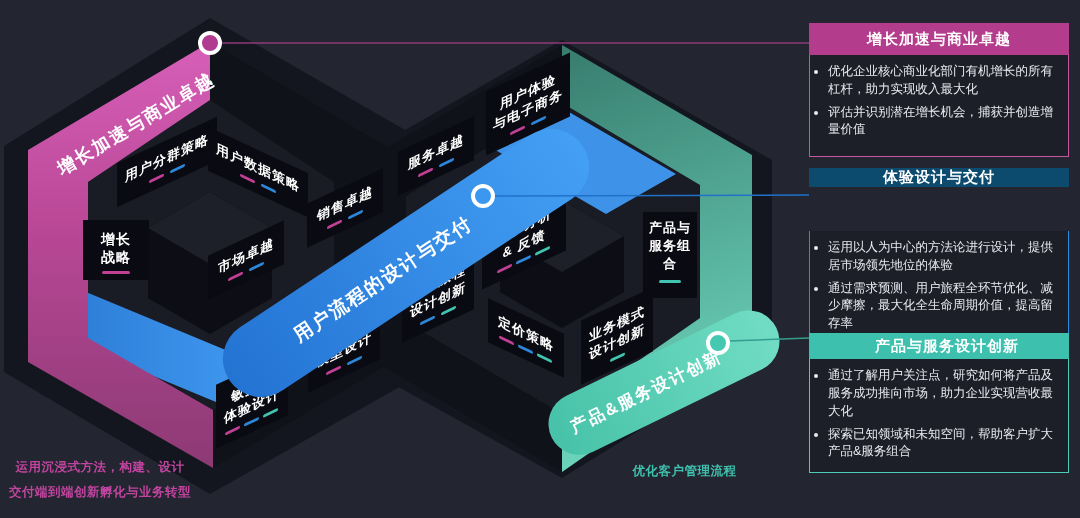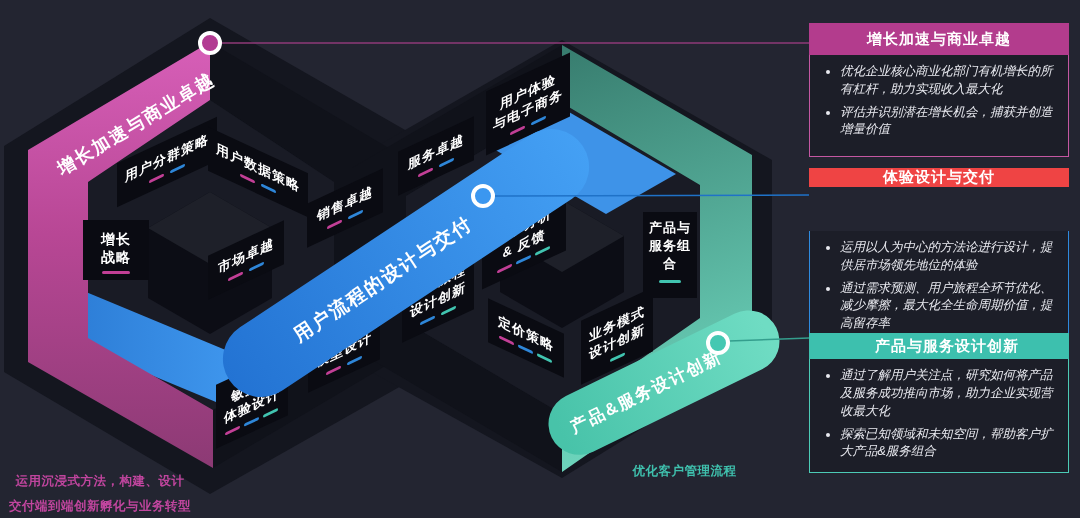--- a/index.html
+++ b/index.html
@@ -13,25 +13,25 @@
   .nl14{font-size:14px;}
   .d-magenta{fill:#c23f96;}
   .d-blue{fill:#2e86d8;}
   .d-teal{fill:#41c4b0;}
   .panel{fill:#0a0b12;}
 
   
   .callout{position:absolute;left:809px;width:260px;display:flex;flex-direction:column;box-sizing:border-box;}
   .callout-header{height:32px;display:flex;align-items:center;justify-content:center;
                   color:#fff;font-weight:bold;font-size:15px;letter-spacing:1px;}
-  .callout-body{flex:1;background:#1c1e28;box-sizing:border-box;padding:8px 10px 6px 16px;font-style:italic;}
+  .callout-body{flex:1;background:#1c1e28;box-sizing:border-box;padding:8px 10px 6px 4px;}
   .callout-body ul{margin:0;padding:0 0 0 14px;}
   .callout-body li{color:#e9eaf0;font-size:12.5px;line-height:1.42;margin-bottom:5px;}
   .co-m .callout-header{background:#b33c8d;} .co-m .callout-body{border:1.5px solid #c457a2;border-top:none;}
-  .co-b .callout-header{background:#ef4444;} .co-b .callout-body{border:1.5px solid #2e8ade;border-top:none;margin-top:44px;}
+  .co-b .callout-header{background:#0c4a6e;} .co-b .callout-body{border:1.5px solid #2e8ade;border-top:none;margin-top:44px;}
   .co-t .callout-header{background:#3dc0ae;padding-left:16px;} .co-t .callout-body{border:1.5px solid #4ccbb6;border-top:none;}
 
   
   .footnote{position:absolute;text-align:center;font-size:12.5px;font-weight:bold;line-height:25px;letter-spacing:0.5px;}
   .fn-m{color:#c0459e;} .fn-b{color:#2b7fd9;} .fn-t{color:#3fc0ad;font-family:Liberation Serif, serif;}
   .footnote span{display:block;}
 </style>
 </head>
 <body>
 
@@ -235,21 +235,21 @@
   <div class="callout co-t" style="top:333px;height:140px;">
     <div class="callout-header">产品与服务设计创新</div>
     <div class="callout-body">
       <ul>
         <li>通过了解用户关注点，研究如何将产品及服务成功推向市场，助力企业实现营收最大化</li>
         <li>探索已知领域和未知空间，帮助客户扩大产品&amp;服务组合</li>
       </ul>
     </div>
   </div>
 
-  <div class="footnote fn-m" style="left:0px;top:455px;width:200px;margin-top:14px;">
+  <div class="footnote fn-m" style="left:0px;top:455px;width:200px;">
     <span>运用沉浸式方法，构建、设计</span>
     <span>交付端到端创新孵化与业务转型</span>
   </div>
   <div class="footnote fn-t" style="left:612px;top:459px;width:145px;">
     <span>优化客户管理流程</span>
   </div>
 
 </div>
 
 </body></html>

